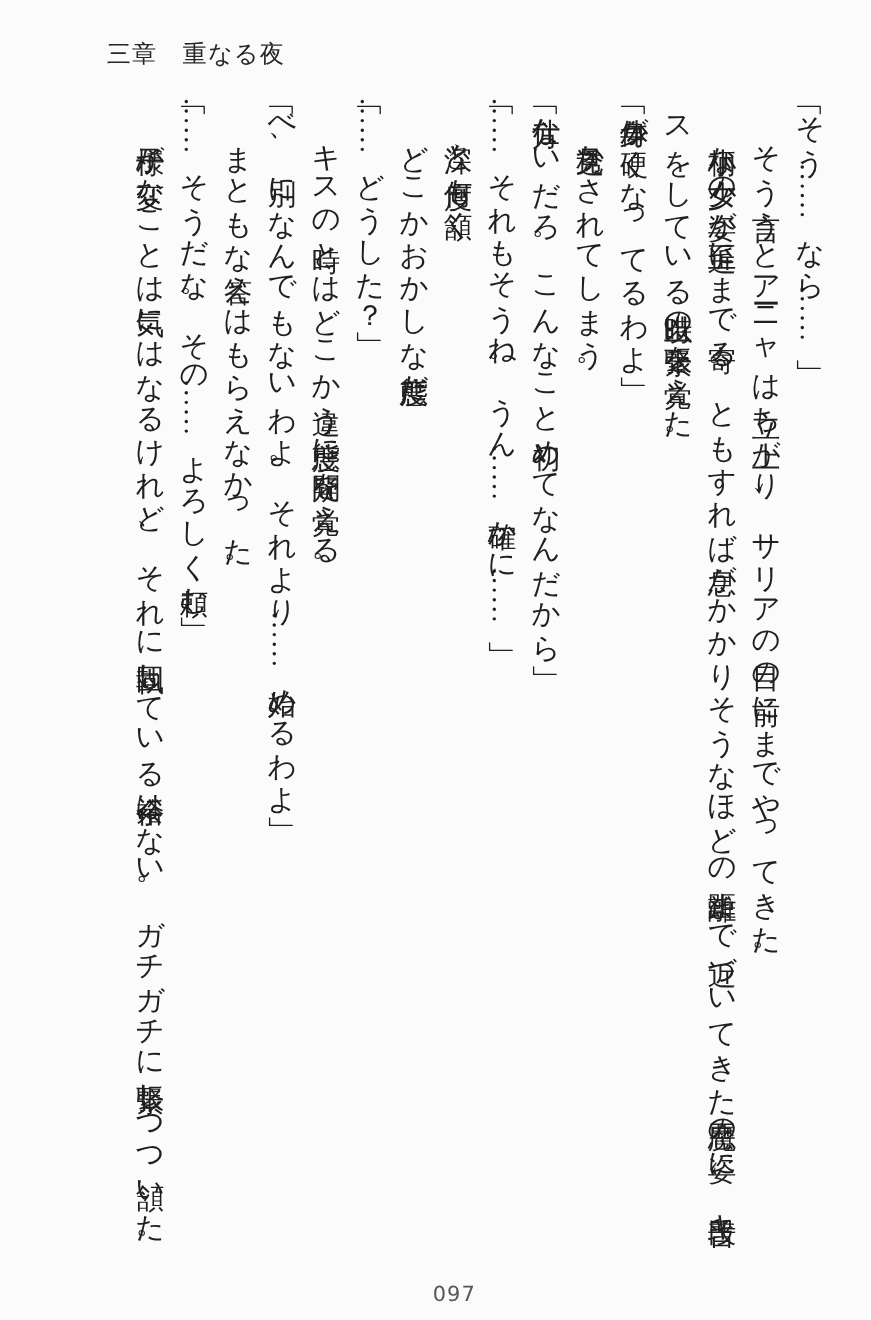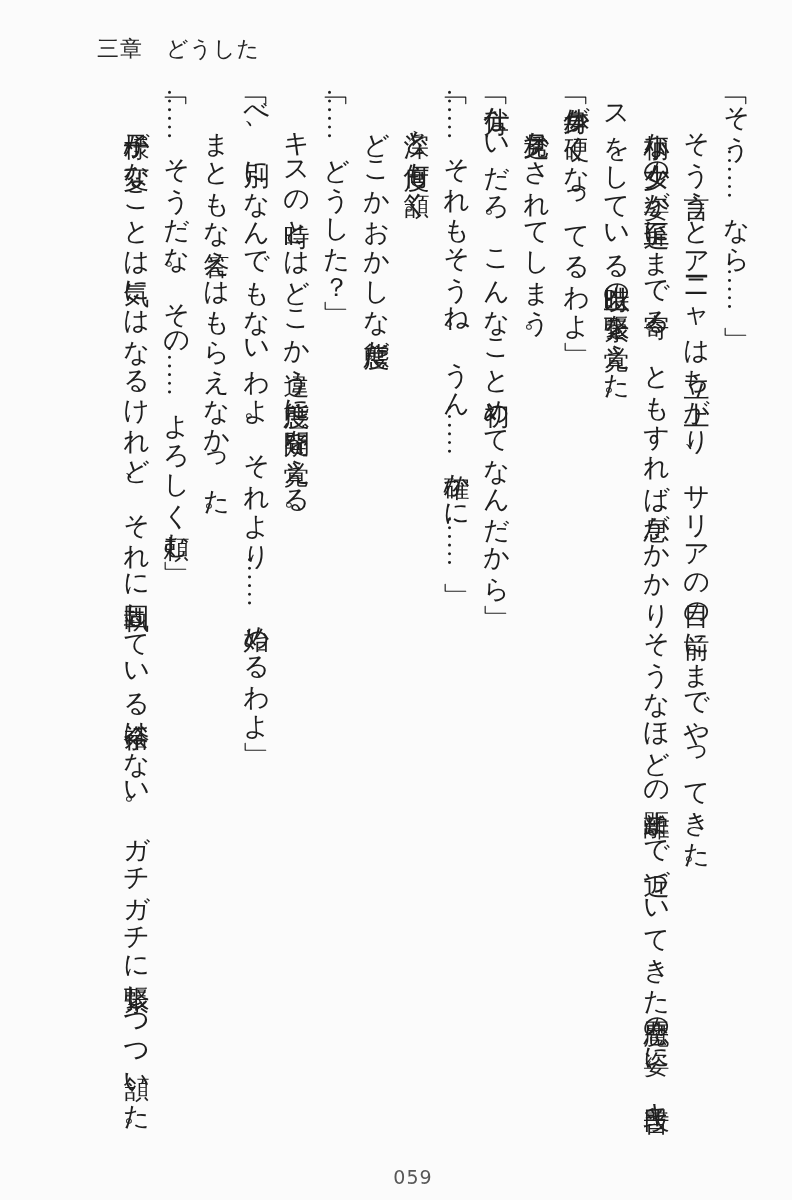--- a/index.html
+++ b/index.html
@@ -53,36 +53,36 @@
     letter-spacing: 1px;
     color: #575757;
   }
 </style>
 </head>
 <body>
 
 <div class="page">
 
   <div class="chapter-header">
-    <span>三章　どうした</span>
+    <span>三章　重なる夜</span>
   </div>
 
   <div class="text-body">
     <p>「そう……なら……」</p>
     <p>　そう言うとアーニャは立ち上がり、サリアの目の前にまでやってきた。</p>
     <p>　小柄な少女の姿が至近にまで寄る。ともすれば息がかかりそうなほどの距離まで近づいてきた悪魔の姿に、普段キスをしている時以上の緊張を覚えた。</p>
     <p>「身体が硬くなってるわよ」</p>
     <p>　見透かされてしまう。</p>
     <p>「仕方ないだろ。こんなこと初めてなんだから」</p>
     <p>「……それもそうね。うん……確かに……」</p>
     <p>　深々と何度も頷く。</p>
     <p>　どこかおかしな態度だ。</p>
     <p>「……どうした？」</p>
     <p>　キスの時とはどこか違う態度に疑問を覚える。</p>
     <p>「べ、別になんでもないわよ。それより……始めるわよ」</p>
     <p>　まともな答えはもらえなかった。</p>
     <p>「……そうだな。その……よろしく頼む」</p>
     <p>　様子が変なことは気にはなるけれど、それに固執している余裕はない。ガチガチに緊張しつつ頷いた。</p>
   </div>
 
-  <div class="page-number">059</div>
+  <div class="page-number">097</div>
 
 </div>
 
 </body></html>

